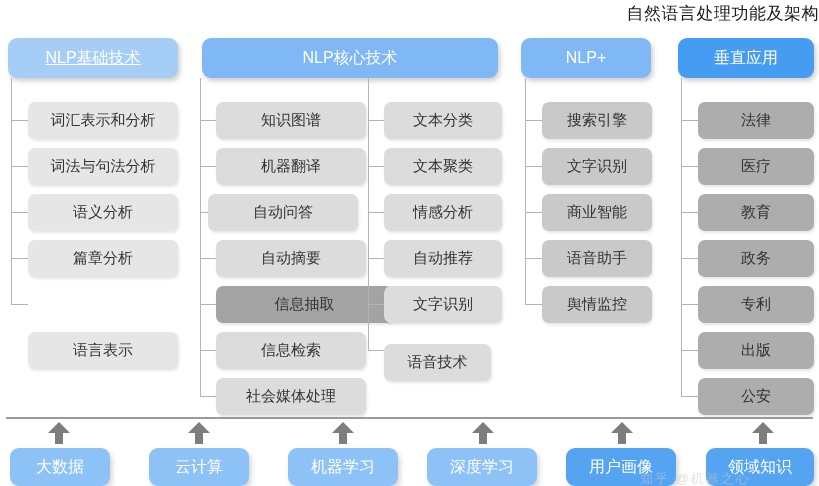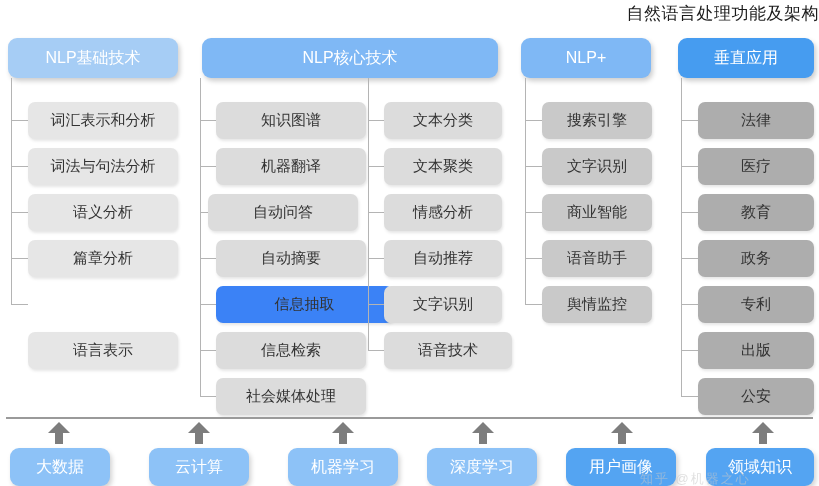--- a/index.html
+++ b/index.html
@@ -117,21 +117,21 @@
   }
 </style>
 </head>
 <body>
 
 <div id="canvas">
 
   <div class="title">自然语言处理功能及架构</div>
 
   <div id="layers">
-      <div class="group-head" style="left: 8px; width: 170px; top: 38px; background: rgb(166, 205, 245);">
+      <div class="group-head" style="left: 8px; width: 170px; top: 38px; background: rgb(166, 205, 245); text-decoration: underline;">
         <span>NLP基础技术</span>
       </div>
       <div class="trunk" style="left: 11px; top: 78px; height: 226.5px;"></div>
       <div class="stub" style="left: 11px; width: 17px; top: 120px;"></div>
       <div class="item" style="left: 28px; width: 150px; top: 102px; background: rgb(230, 230, 230);">
         <span>词汇表示和分析</span>
       </div>
       <div class="stub" style="left: 11px; width: 17px; top: 166px;"></div>
       <div class="item" style="left: 28px; width: 150px; top: 148px; background: rgb(230, 230, 230);">
         <span>词法与句法分析</span>
@@ -162,21 +162,21 @@
       </div>
       <div class="stub" style="left: 200px; width: 16px; top: 212px;"></div>
       <div class="item" style="left: 208px; width: 150px; top: 194px; background: rgb(220, 220, 220);">
         <span>自动问答</span>
       </div>
       <div class="stub" style="left: 200px; width: 16px; top: 258px;"></div>
       <div class="item" style="left: 216px; width: 150px; top: 240px; background: rgb(220, 220, 220);">
         <span>自动摘要</span>
       </div>
       <div class="stub" style="left: 200px; width: 16px; top: 304px;"></div>
-      <div class="item" style="left: 216px; width: 177px; top: 286px; background: #3b82f6;">
+      <div class="item" style="left: 216px; width: 177px; top: 286px; background: #a3a3a3;">
         <span>信息抽取</span>
       </div>
       <div class="stub" style="left: 200px; width: 16px; top: 350px;"></div>
       <div class="item" style="left: 216px; width: 150px; top: 332px; background: rgb(220, 220, 220);">
         <span>信息检索</span>
       </div>
       <div class="stub" style="left: 200px; width: 16px; top: 396px;"></div>
       <div class="item" style="left: 216px; width: 150px; top: 378px; background: rgb(220, 220, 220);">
         <span>社会媒体处理</span>
       </div>
@@ -195,21 +195,21 @@
       </div>
       <div class="stub" style="left: 368px; width: 16px; top: 258px;"></div>
       <div class="item" style="left: 384px; width: 118px; top: 240px; background: rgb(220, 220, 220);">
         <span>自动推荐</span>
       </div>
       <div class="stub" style="left: 368px; width: 16px; top: 304px;"></div>
       <div class="item" style="left: 384px; width: 118px; top: 286px; background: rgb(220, 220, 220);">
         <span>文字识别</span>
       </div>
       <div class="stub" style="left: 368px; width: 16px; top: 350px;"></div>
-      <div class="item" style="left: 384px; width: 128px; top: 332px; background: rgb(220, 220, 220);">
+      <div class="item" style="left: 384px; width: 107px; top: 344px; background: rgb(220, 220, 220);">
         <span>语音技术</span>
       </div>
       <div class="group-head" style="left: 521px; width: 130px; top: 38px; background: rgb(127, 184, 245);">
         <span>NLP+</span>
       </div>
       <div class="trunk" style="left: 525px; top: 78px; height: 226.5px;"></div>
       <div class="stub" style="left: 525px; width: 17px; top: 120px;"></div>
       <div class="item" style="left: 542px; width: 110px; top: 102px; background: rgb(201, 201, 201);">
         <span>搜索引擎</span>
       </div>

